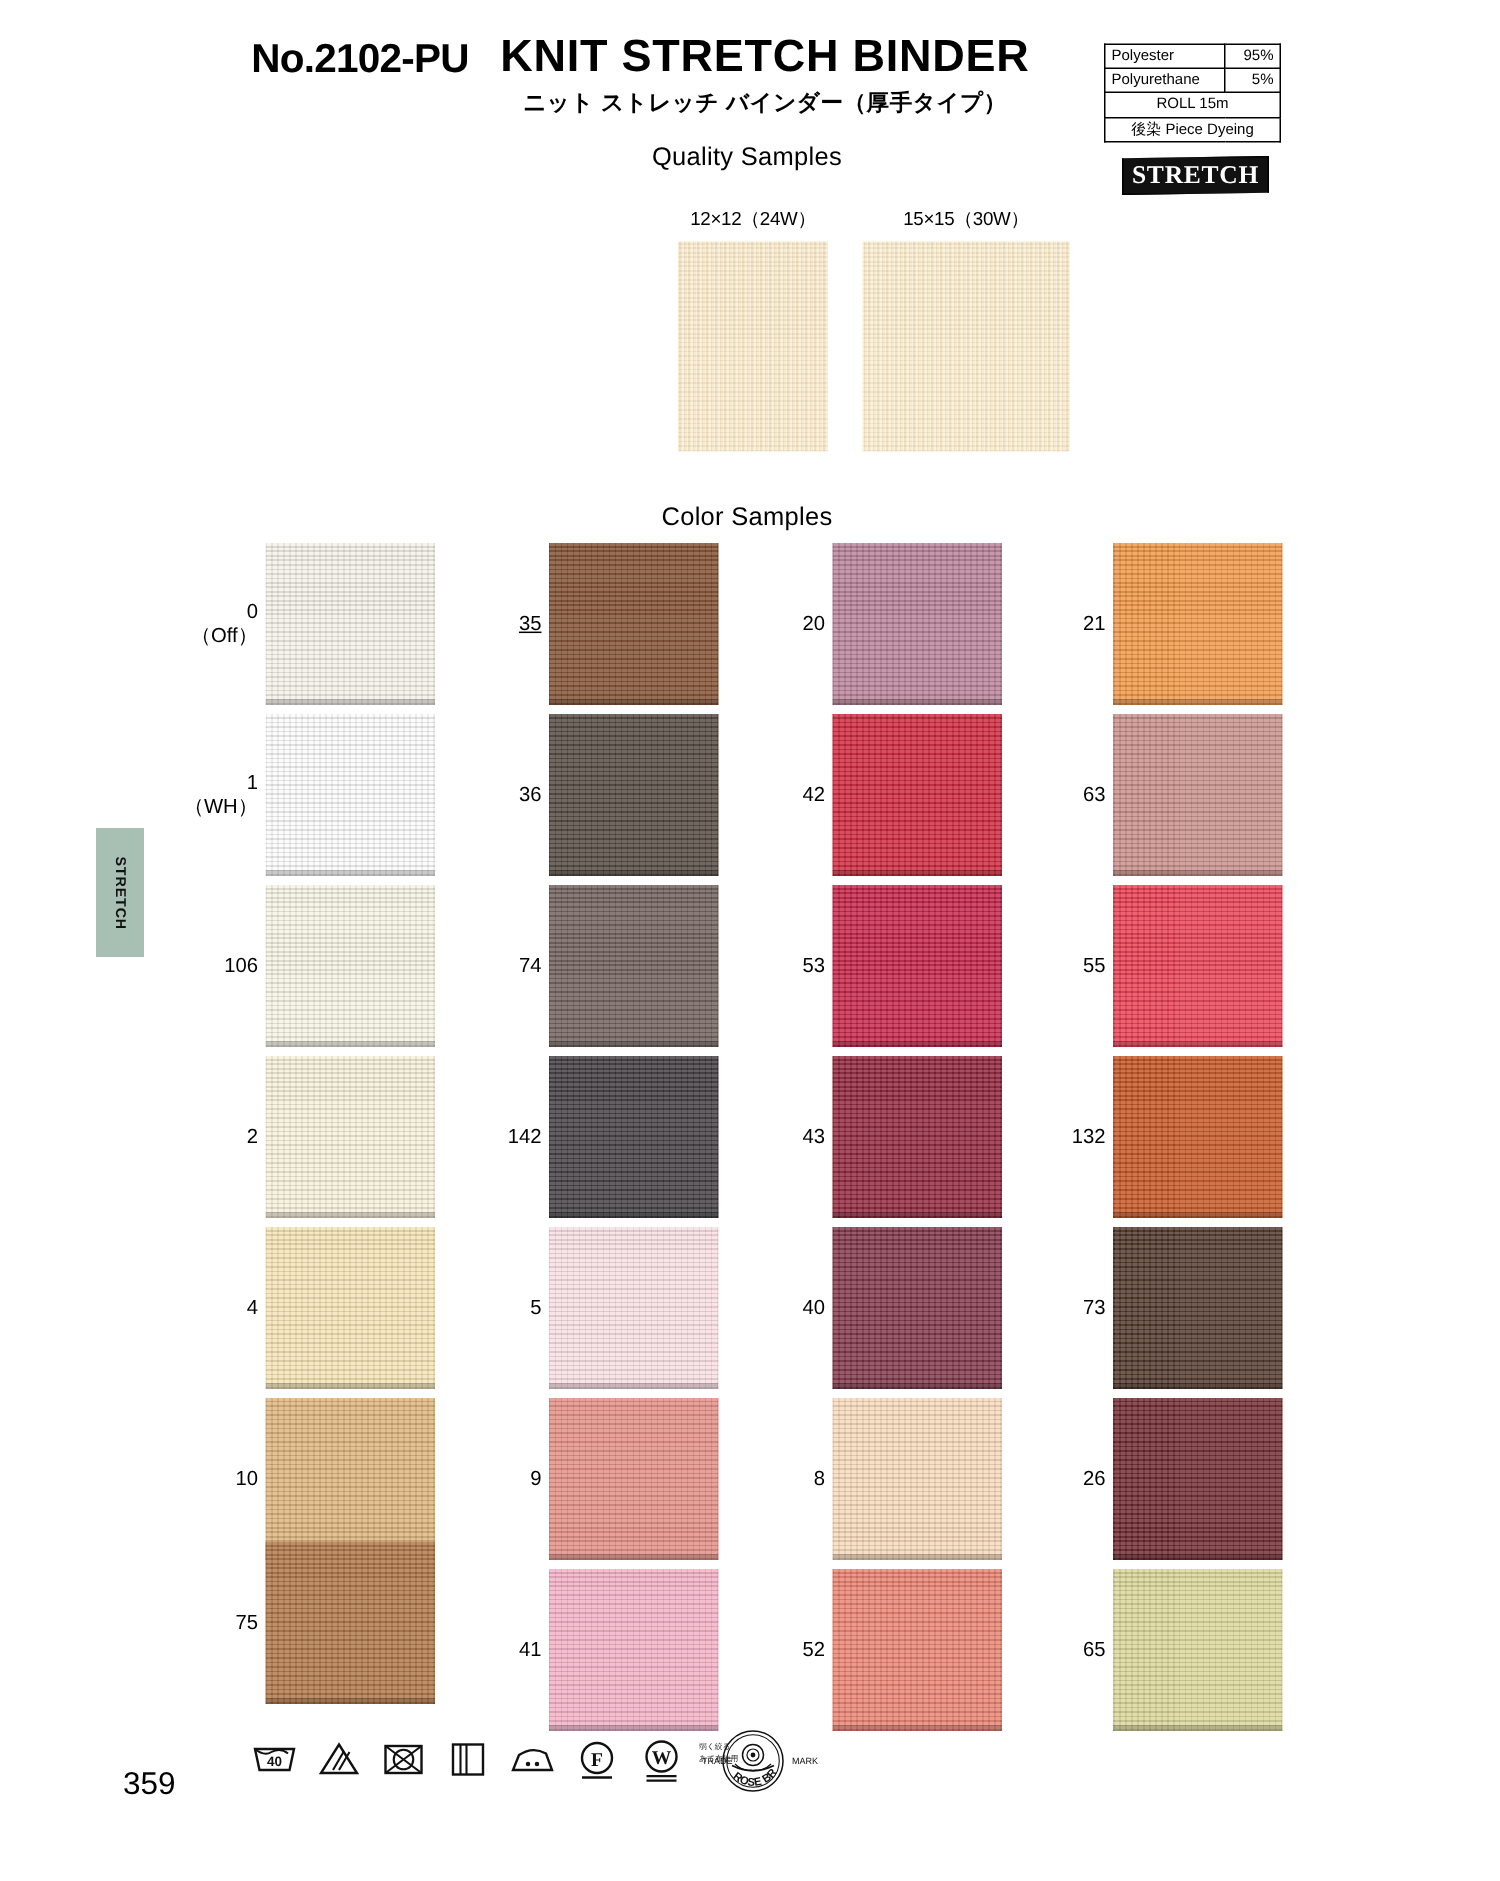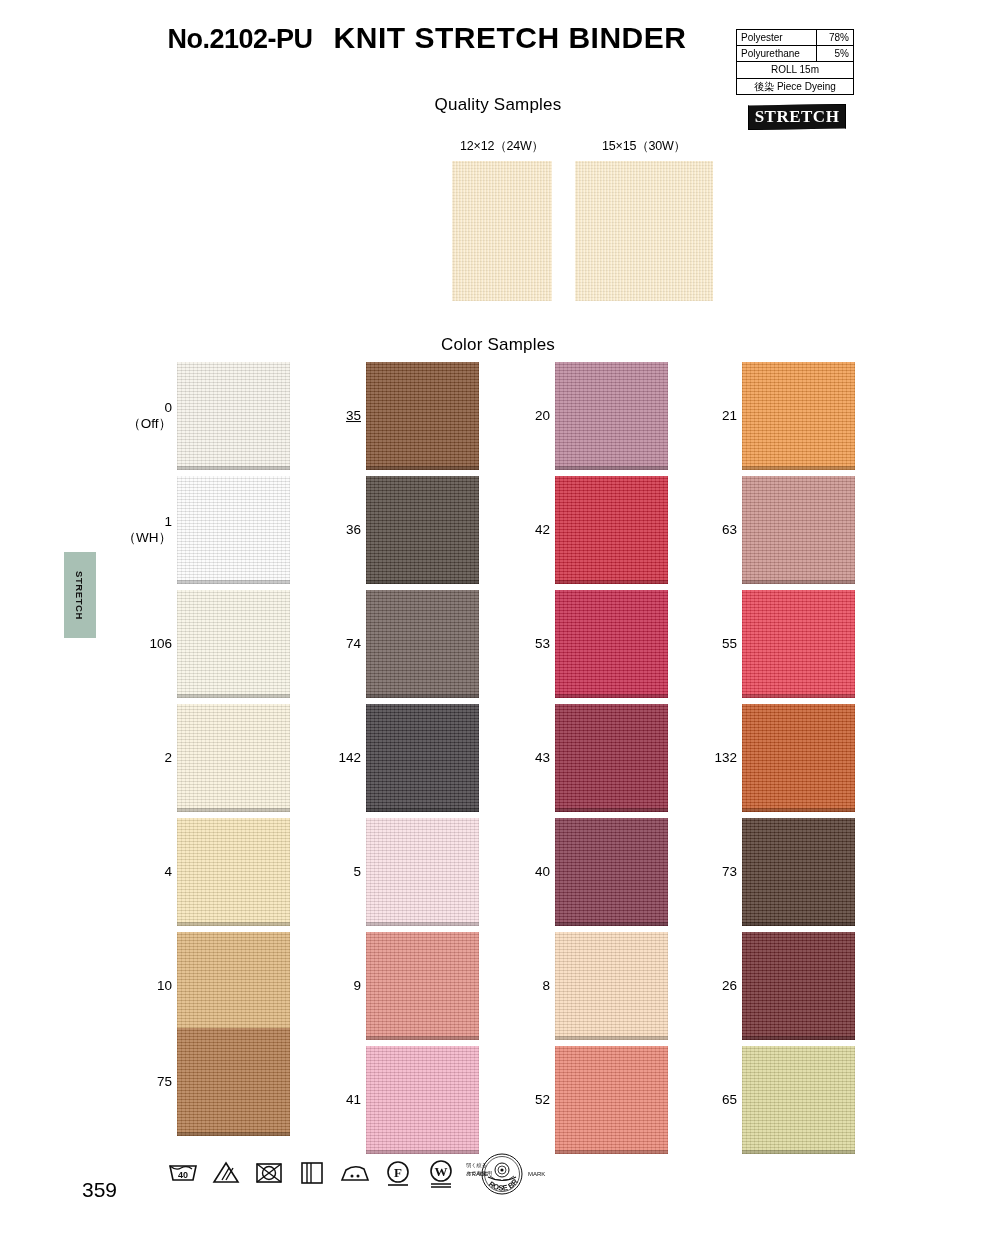--- a/index.html
+++ b/index.html
@@ -91,27 +91,28 @@
   .brand{position:absolute;left:452px;top:1152px;width:100px;height:48px;}
 </style>
 </head>
 <body>
 
 <div class="header">
   <div class="prod-no">No.2102-PU</div>
 
   <div class="title-block">
     <div class="title-en">KNIT STRETCH BINDER</div>
+    <div class="title-jp">ニット ストレッチ バインダー（厚手タイプ）</div>
   </div>
 
   <table class="spec-table">
     <tbody>
         <tr>
       <td>Polyester</td>
-      <td class="val">78%</td>
+      <td class="val">95%</td>
     </tr>
     <tr>
       <td>Polyurethane</td>
       <td class="val">5%</td>
     </tr>
     <tr>
       <td class="full" colspan="2">ROLL 15m</td>
     </tr>
     <tr>
       <td class="full" colspan="2">後染  Piece Dyeing</td>

